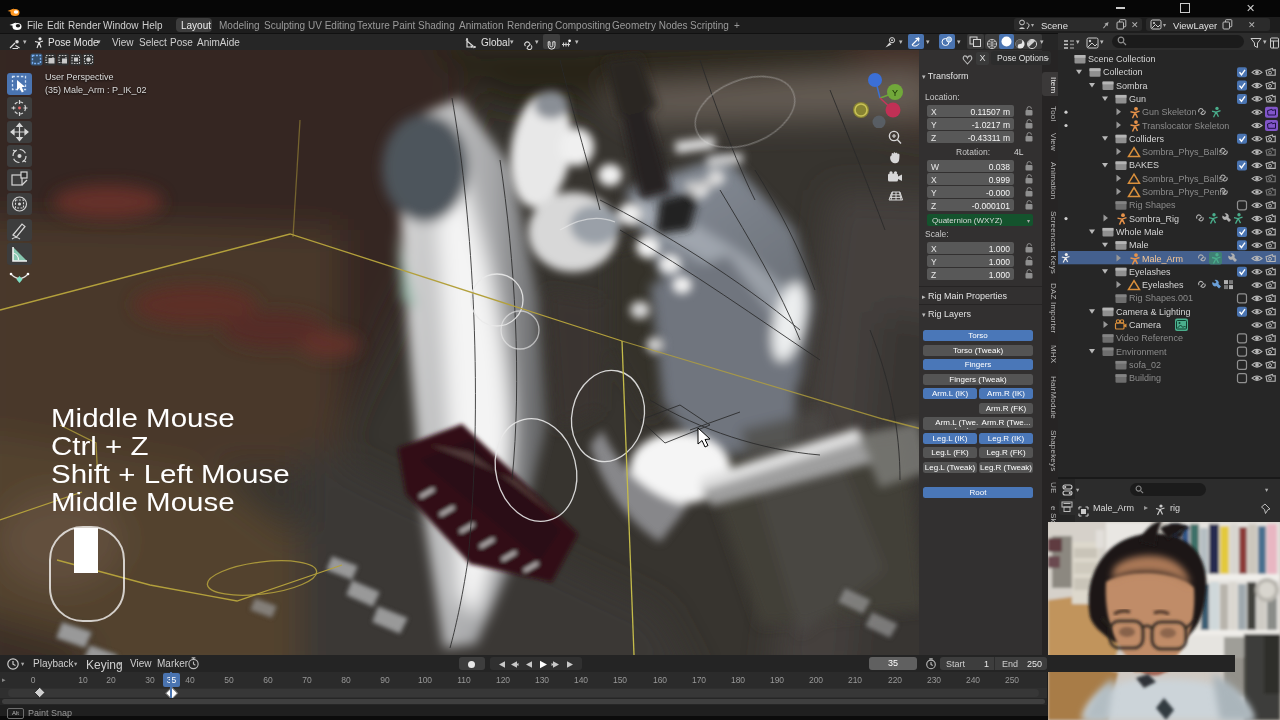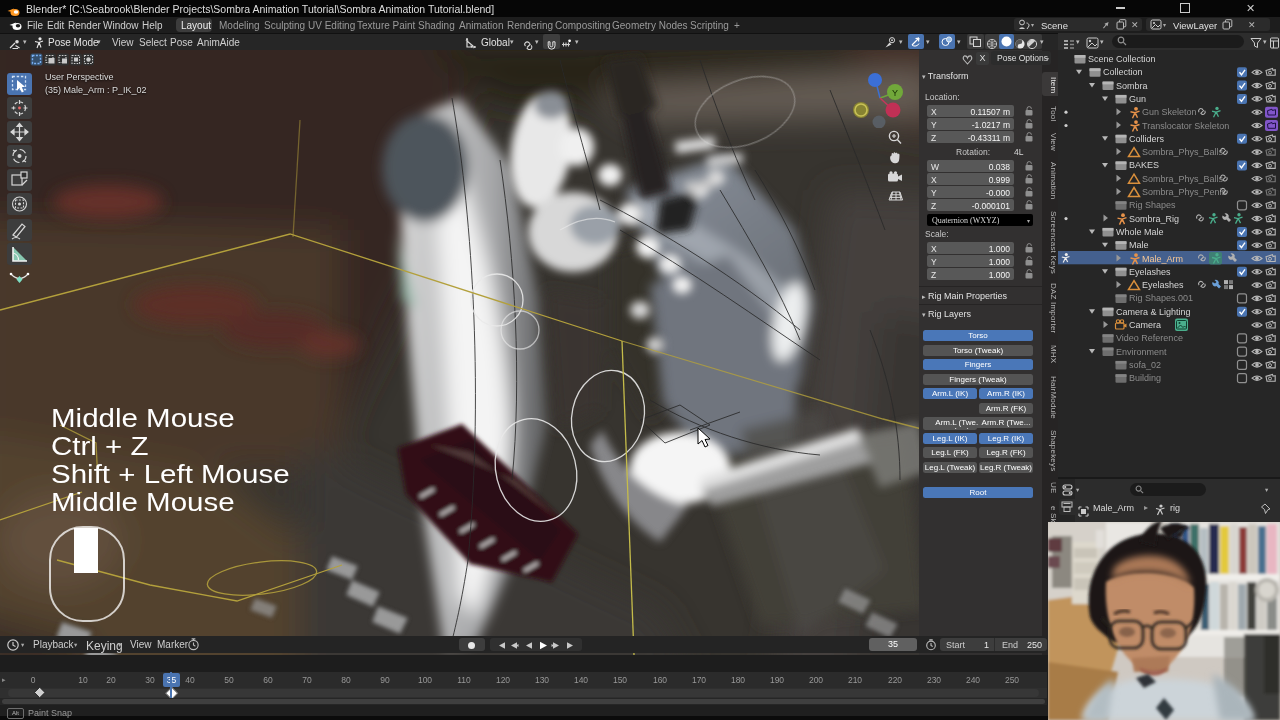--- a/index.html
+++ b/index.html
@@ -20,21 +20,21 @@
   .rigbtn{position:absolute;height:11px;border-radius:2.5px;background:#545454;color:#fff;
           font-size:8px;text-align:center;line-height:11px;white-space:nowrap;overflow:hidden;}
   .rigbtn.blue{background:#4a77b8;}
   
   #tabcol{left:1042px;top:50px;width:16px;height:605px;background:#262424;}
   .vtab{position:absolute;left:0;width:16px;color:#b5b5b5;font-size:8px;
         writing-mode:vertical-rl;text-align:center;letter-spacing:.2px;}
   
   #outliner{left:1058px;top:50px;width:222px;height:427px;background:#262626;}
   
-  #tl-head{left:0;top:636px;width:1047px;height:17px;background:#242424;}
+  #tl-head{left:0;top:655px;width:1235px;height:17px;background:#242424;}
   #tl-ruler{left:0;top:672px;width:1047px;height:16px;background:#2b2b2b;}
   #tl-keys{left:0;top:688px;width:1047px;height:10px;background:#333333;}
   #tl-scroll{left:0;top:698px;width:1047px;height:7px;background:#262626;}
   #statusbar{left:0;top:705px;width:1048px;height:11px;background:#1f1f1f;}
   .rnum{position:absolute;top:3px;color:#989898;font-size:8.5px;transform:translateX(-50%);}
   .mtx{top:19.5px;font-size:10px;color:#cfcfcf;white-space:nowrap;}
   .mtx.g{color:#9a9a9a;}
   .tbtn{width:25px;height:22px;border-radius:3px;background:#3d3d3d;margin-bottom:2px;position:relative;}
 </style>
 </head>
@@ -42,21 +42,20 @@
 <div id="app">
 
   <div class="abs" id="titlebar"></div>
   <div class="abs" style="left:7px;top:3px;width:13px;height:11px;">
     <svg width="13" height="11" viewBox="0 0 26 22">
       <ellipse cx="16" cy="13" rx="9" ry="7" fill="#ff9822"></ellipse>
       <ellipse cx="18" cy="12" rx="4.5" ry="3.5" fill="#fff"></ellipse>
       <path d="M1 10 L14 5 L10 12 Z" fill="#ff9822"></path>
     </svg>
   </div>
-  <div class="abs txt" style="left:26px;top:2.5px;font-size:10.5px;color:#dedede;">Blender* [C:\Seabrook\Blender Projects\Sombra Animation Tutorial\Sombra Animation Tutorial.blend]</div>
   <div class="abs" style="left:1116px;top:7px;width:9px;height:1.5px;background:#cbcbcb;"></div>
   <div class="abs" style="left:1180px;top:3px;width:8px;height:8px;border:1.2px solid #cbcbcb;"></div>
   <div class="abs" style="left:1246px;top:2px;color:#cbcbcb;font-size:11px;">✕</div>
 
   <div class="abs" id="menubar"></div>
   <svg class="abs" width="15" height="11" viewBox="0 0 26 22" style="left:8px;top:20px;">
     <ellipse cx="16" cy="13" rx="9" ry="7" fill="#fefefe"></ellipse>
     <ellipse cx="18" cy="11.5" rx="4.5" ry="3.5" fill="#1d1d1d"></ellipse>
     <path d="M1 10 L14 5 L10 12 Z" fill="#fefefe"></path>
   </svg>
@@ -570,21 +569,21 @@
         <span class="v">0.999</span>
       </div>
     <div class="vrow" style="top:136px;">
         <span class="l">Y</span>
         <span class="v">-0.000</span>
       </div>
     <div class="vrow" style="top:149px;">
         <span class="l">Z</span>
         <span class="v">-0.000101</span>
       </div>
-    <div class="abs" style="left:8px;top:164px;width:106px;height:12px;background:#000000;border-radius:2px;font-family:Liberation Serif, serif;">
+    <div class="abs" style="left:8px;top:164px;width:106px;height:12px;background:#14532d;border-radius:2px;">
       <span style="position:absolute;left:5px;top:1.5px;font-size:8px;color:#d8d8d8;white-space:nowrap;">Quaternion (WXYZ)</span>
       <span style="position:absolute;right:3px;top:2.5px;font-size:6px;color:#aaa;">▾</span>
     </div>
     <div class="nlab" style="left:6px;top:179px;">Scale:</div>
     <div class="vrow" style="top:192px;">
         <span class="l">X</span>
         <span class="v">1.000</span>
       </div>
     <div class="vrow" style="top:205px;">
         <span class="l">Y</span>

